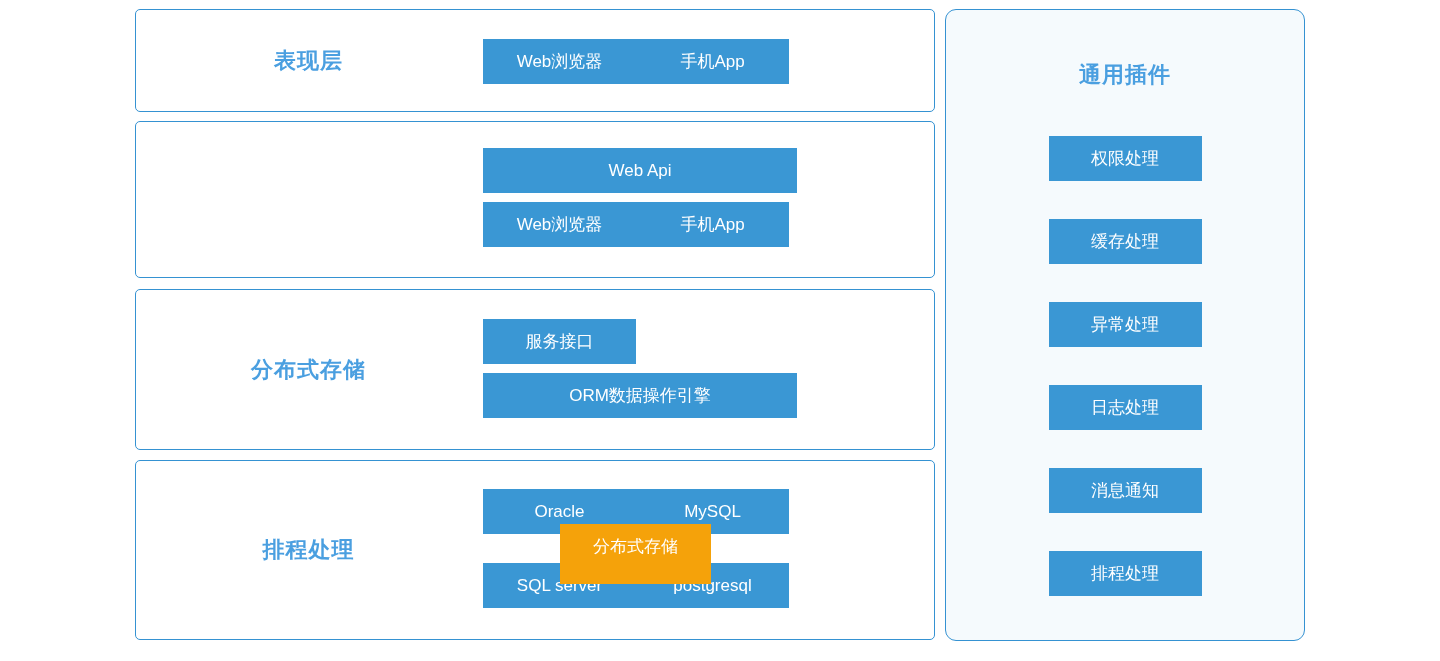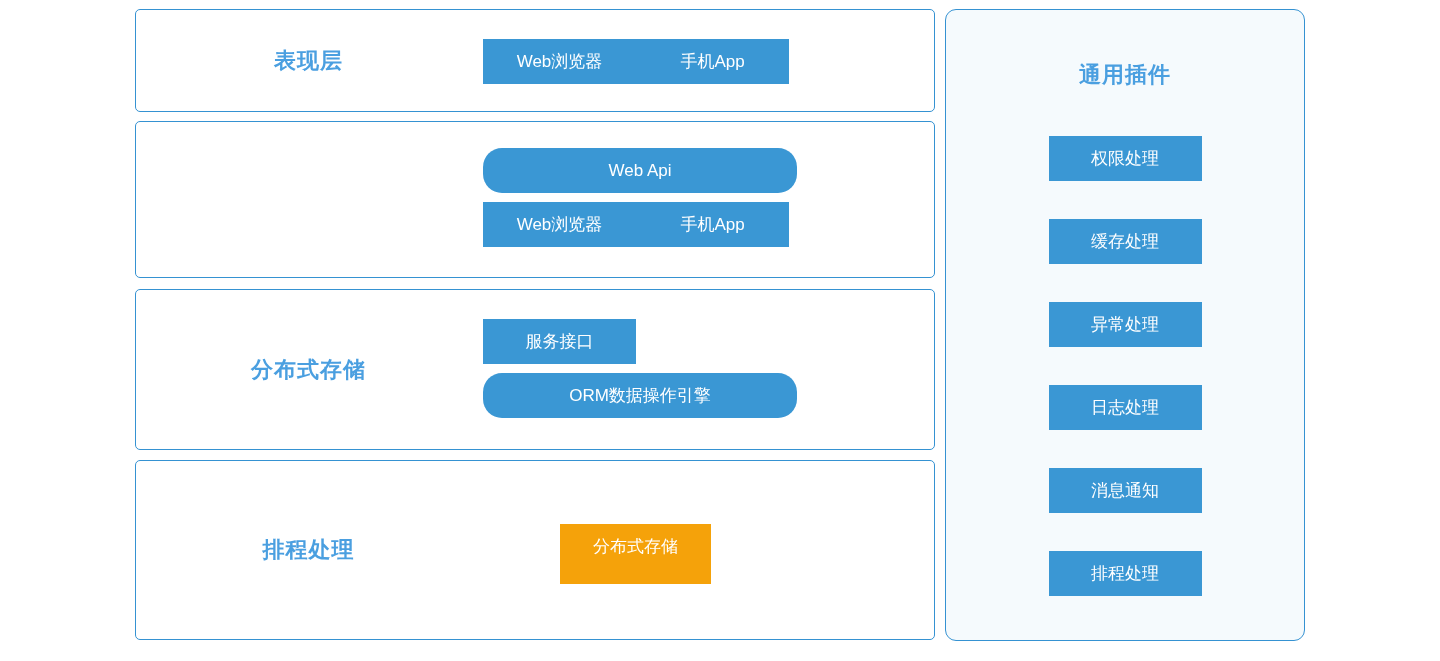--- a/index.html
+++ b/index.html
@@ -77,21 +77,21 @@
     background: #3a97d4;
     color: #ffffff;
     font-size: 17px;
     height: 45px;
     line-height: 45px;
     text-align: center;
     white-space: nowrap;
     overflow: hidden;
   }
   .node.half { width: 153px; }
-  .node.full { width: 314px; border-radius: 19px; }
+  .node.full { width: 314px; }
 
   
   #layer-3 .node { height: 45px; line-height: 45px; }
   #layer-3 .box-area { gap: 29px; }
 
   .overlay-node {
     position: absolute;
     left: 560px;
     top: 524px;
     width: 151px;
@@ -183,20 +183,30 @@
         <div class="node half">服务接口</div>
       </div>
       <div class="box-row">
         <div class="node full">ORM数据操作引擎</div>
       </div>
     </div>
   </div>
 
   <div class="layer-panel" id="layer-3">
     <div class="layer-label">排程处理</div>
+    <div class="box-area">
+      <div class="box-row">
+        <div class="node half">Oracle</div>
+        <div class="node half">MySQL</div>
+      </div>
+      <div class="box-row">
+        <div class="node half">SQL server</div>
+        <div class="node half">postgresql</div>
+      </div>
+    </div>
   </div>
 
   <div class="overlay-node">分布式存储</div>
 
   <div id="plugin-panel">
     <div id="plugin-title">通用插件</div>
     <div id="plugin-list">
       <div class="plugin-node">权限处理</div>
       <div class="plugin-node">缓存处理</div>
       <div class="plugin-node">异常处理</div>

